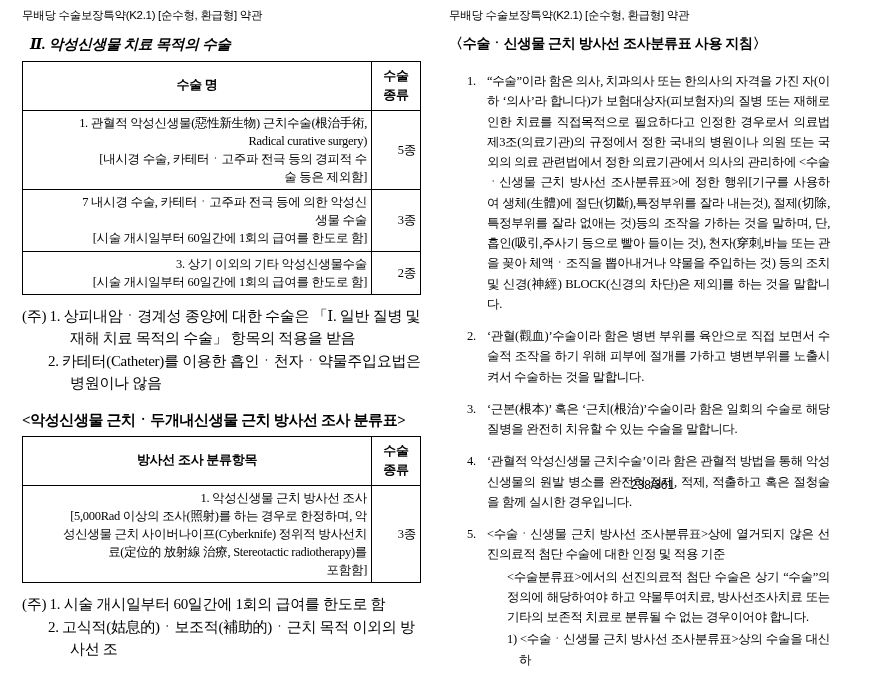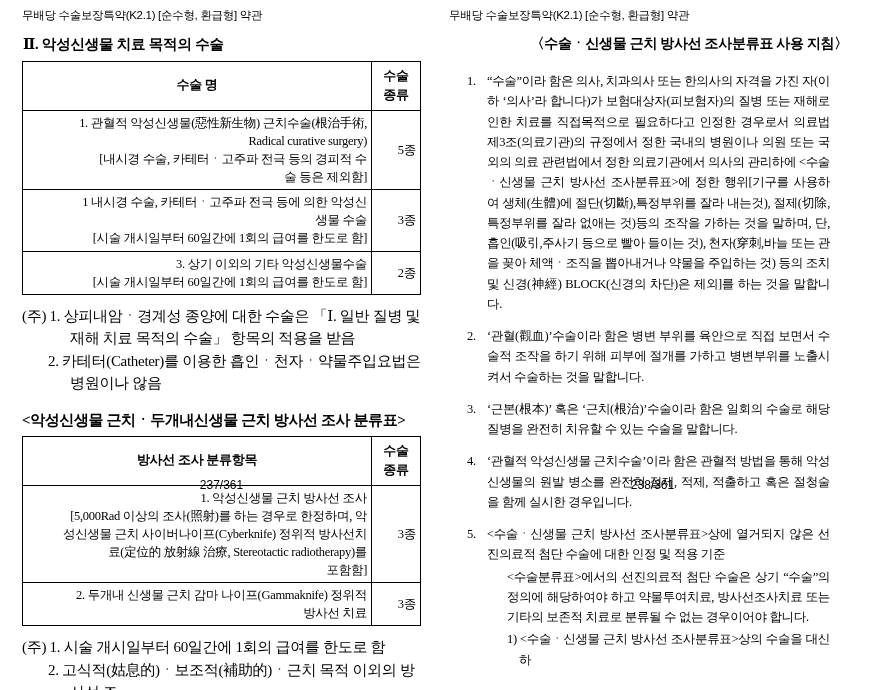--- a/index.html
+++ b/index.html
@@ -37,22 +37,23 @@
     font-size: 11.5px;
     font-family: "Liberation Sans", sans-serif;
     color: #000;
     letter-spacing: -0.3px;
     margin-bottom: 12px;
     white-space: nowrap;
   }
   .section-title {
     font-size: 14.5px;
     font-weight: bold;
-    margin: 4px 0 7px 1px;
+    margin: 4px 0 7px 8px;
     letter-spacing: -0.2px;
+    font-style: italic;
   }
   .section-title-2 {
     font-size: 15px;
     font-weight: bold;
     margin: 16px 0 6px 0;
     letter-spacing: -0.4px;
   }
   table.doc {
     width: 100%;
     border-collapse: collapse;
@@ -111,21 +112,21 @@
   }
   .note-line.sub {
     padding-left: 48px;
     text-indent: -22px;
   }
   .note-line.cont {
     padding-left: 48px;
     text-indent: 0;
   }
   .guide-title {
-    text-align: right;
+    text-align: left;
     font-size: 14px;
     font-weight: bold;
     margin: 2px 0 12px 0;
     letter-spacing: -0.3px;
   }
   ol.guide {
     list-style: none;
     margin: 18px;
     padding: 0;
   }
@@ -189,21 +190,21 @@
           <td class="item-body">
             <span class="indent1">1.  관혈적  악성신생물(惡性新生物)  근치수술(根治手術,</span>
             <span class="indent2">Radical curative surgery)</span>
             <span class="indent2">[내시경 수술, 카테터ㆍ고주파 전극 등의 경피적 수</span>
             <span class="indent2">술 등은 제외함]</span>
           </td>
           <td class="col-kind kindcell">5종</td>
         </tr>
         <tr>
           <td class="item-body">
-            <span class="indent1">1 내시경  수술,  카테터ㆍ고주파  전극  등에  의한  악성신</span>
+            <span class="indent1">7 내시경  수술,  카테터ㆍ고주파  전극  등에  의한  악성신</span>
             <span class="indent2">생물 수술</span>
             <span class="indent2">[시술 개시일부터 60일간에 1회의 급여를 한도로 함]</span>
           </td>
           <td class="col-kind kindcell">3종</td>
         </tr>
         <tr>
           <td class="item-body">
             <span class="indent1">3.  상기 이외의 기타 악성신생물수술</span>
             <span class="indent2">[시술 개시일부터 60일간에 1회의 급여를 한도로 함]</span>
           </td>
@@ -235,36 +236,28 @@
         <tr>
           <td class="item-body">
             <span class="indent1">1. 악성신생물 근치 방사선 조사</span>
             <span class="indent2">[5,000Rad 이상의 조사(照射)를 하는 경우로 한정하며, 악</span>
             <span class="indent2">성신생물 근치 사이버나이프(Cyberknife) 정위적 방사선치</span>
             <span class="indent2">료(定位的 放射線 治療, Stereotactic radiotherapy)를</span>
             <span class="indent2">포함함]</span>
           </td>
           <td class="col-kind kindcell">3종</td>
         </tr>
-        <tr>
-          <td class="item-body">
-            <span class="indent1">2. 두개내 신생물 근치 감마 나이프(Gammaknife) 정위적</span>
-            <span class="indent2">방사선 치료</span>
-          </td>
-          <td class="col-kind kindcell">3종</td>
-        </tr>
       </tbody>
     </table>
 
     <div class="note">
       <span class="note-line">(주) 1.  시술 개시일부터 60일간에 1회의 급여를 한도로 함</span>
       <span class="note-line sub">2.  고식적(姑息的)ㆍ보조적(補助的)ㆍ근치 목적 이외의 방사선 조</span>
     </div>
 
-    <div class="pagenum">237/361</div>
   </div>
 
   <div class="page page-right">
     <div class="running-head">무배당 수술보장특약(K2.1) [순수형, 환급형]  약관</div>
 
     <div class="guide-title">〈수술ㆍ신생물 근치 방사선 조사분류표 사용 지침〉</div>
 
     <ol class="guide">
       <li>
         <span class="num">1.</span><span>“수술”이라 함은 의사, 치과의사 또는 한의사의 자격을 가진 자(이하 ‘의사’라 합니다)가 보험대상자(피보험자)의 질병 또는 재해로 인한 치료를 직접목적으로 필요하다고 인정한 경우로서 의료법 제3조(의료기관)의 규정에서 정한 국내의 병원이나 의원 또는 국외의 의료 관련법에서 정한 의료기관에서 의사의 관리하에 &lt;수술ㆍ신생물 근치 방사선 조사분류표&gt;에 정한 행위[기구를 사용하여 생체(生體)에 절단(切斷),특정부위를 잘라 내는것), 절제(切除,특정부위를 잘라 없애는 것)등의 조작을 가하는 것을 말하며, 단, 흡인(吸引,주사기 등으로 빨아 들이는 것), 천자(穿刺,바늘 또는 관을 꽂아 체액ㆍ조직을 뽑아내거나 약물을 주입하는 것) 등의 조치 및 신경(神經) BLOCK(신경의 차단)은 제외]를 하는 것을 말합니다.</span>

